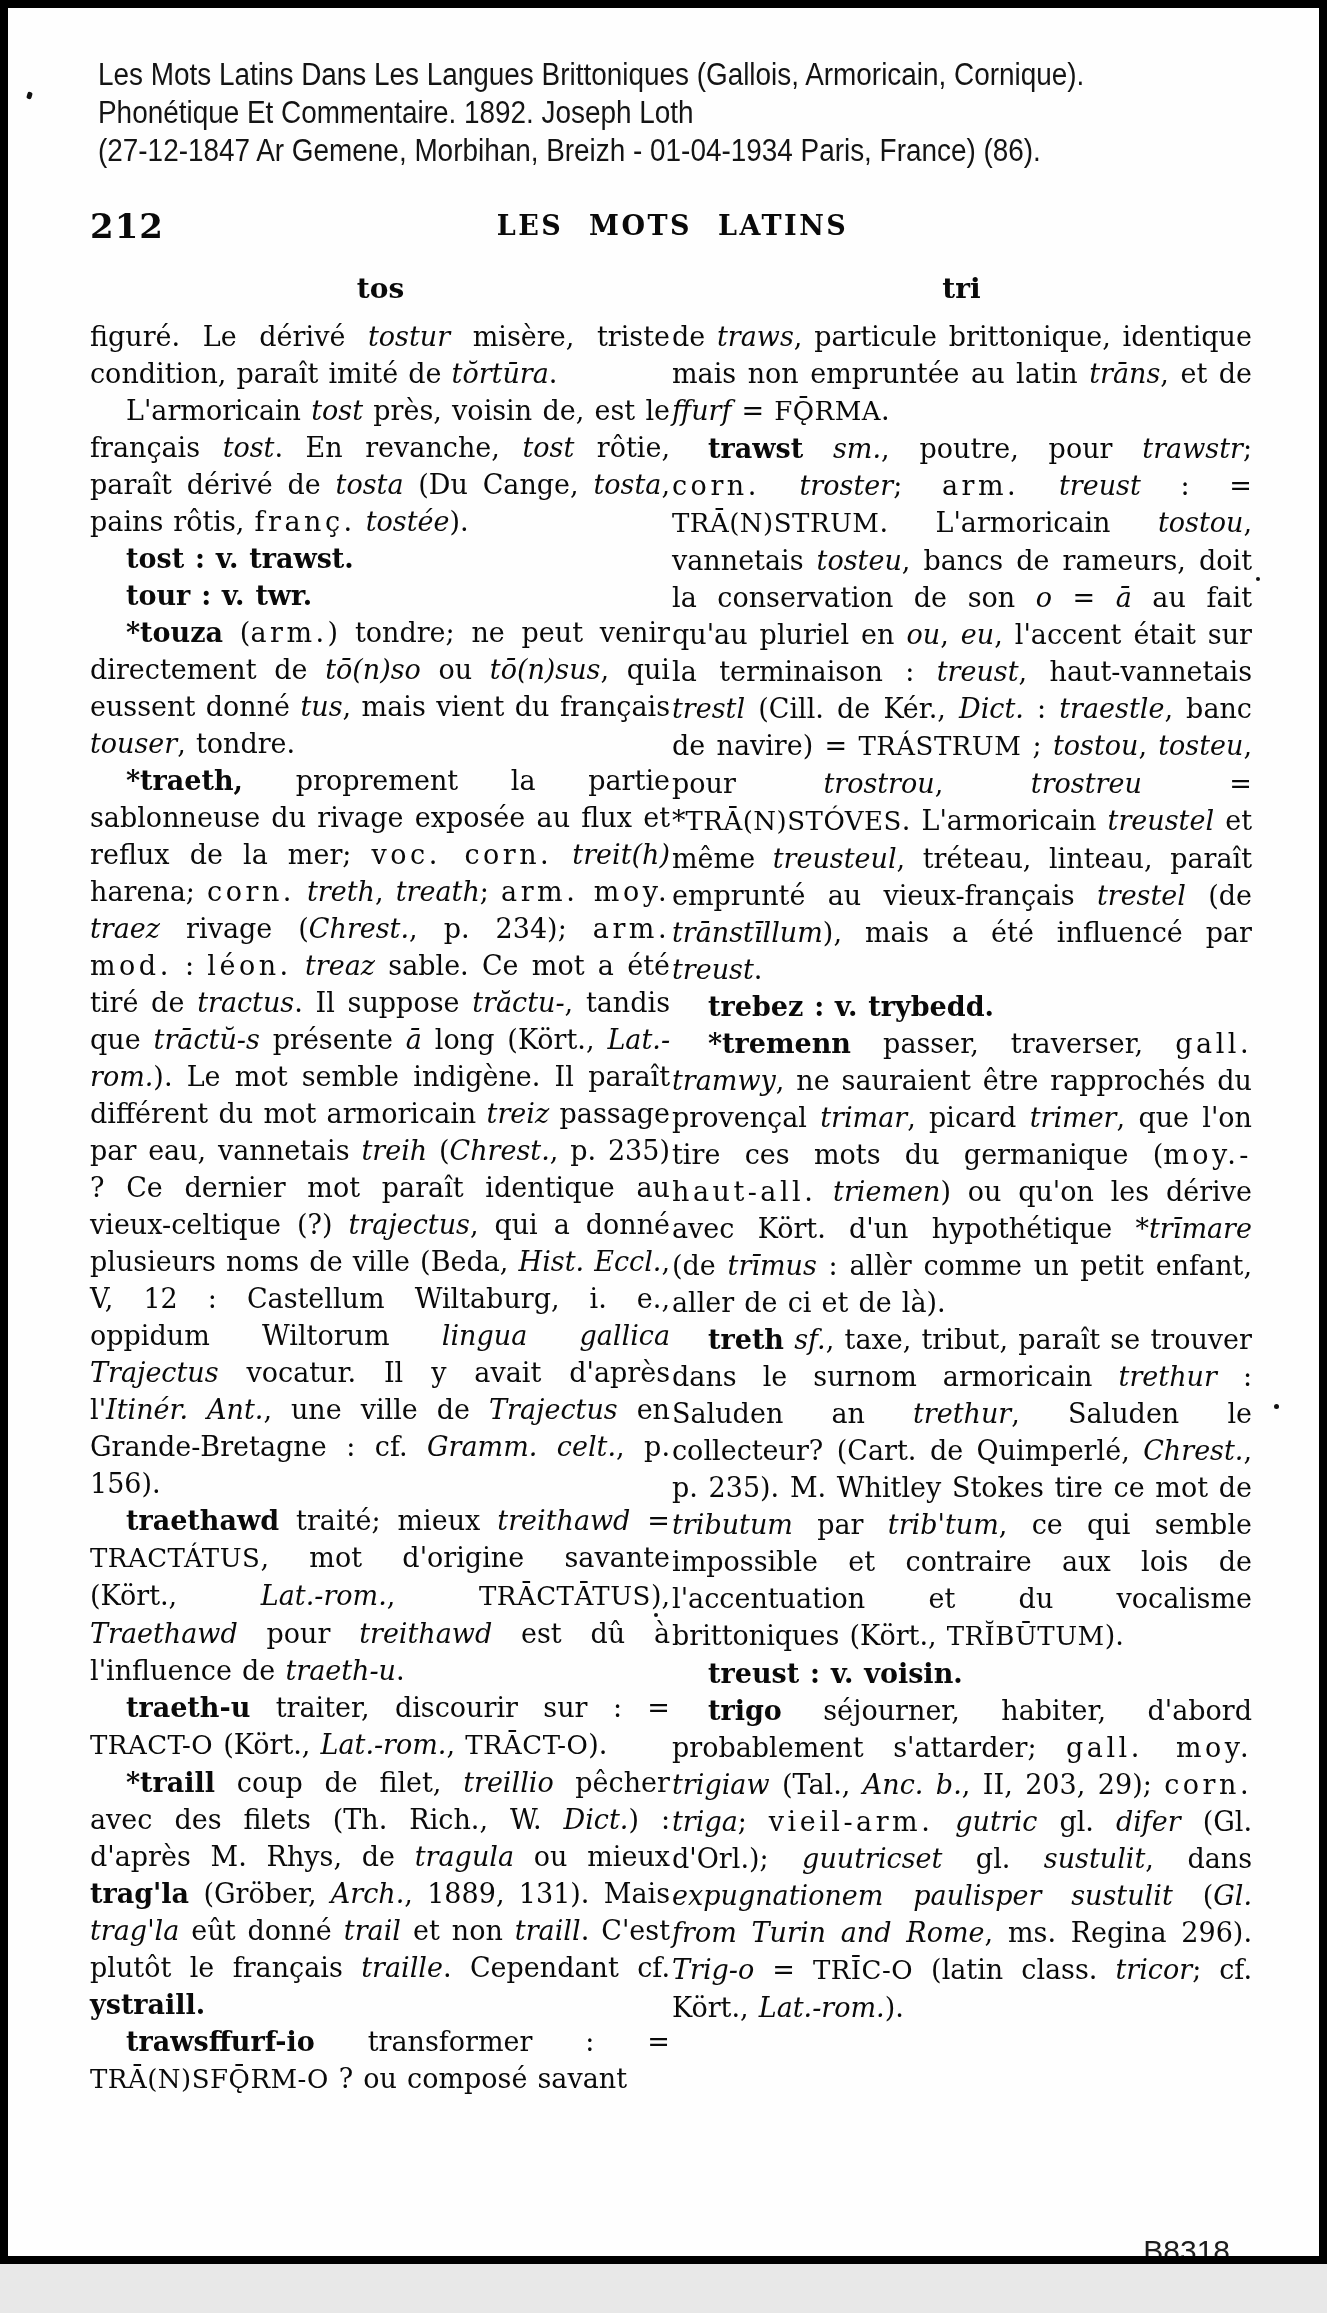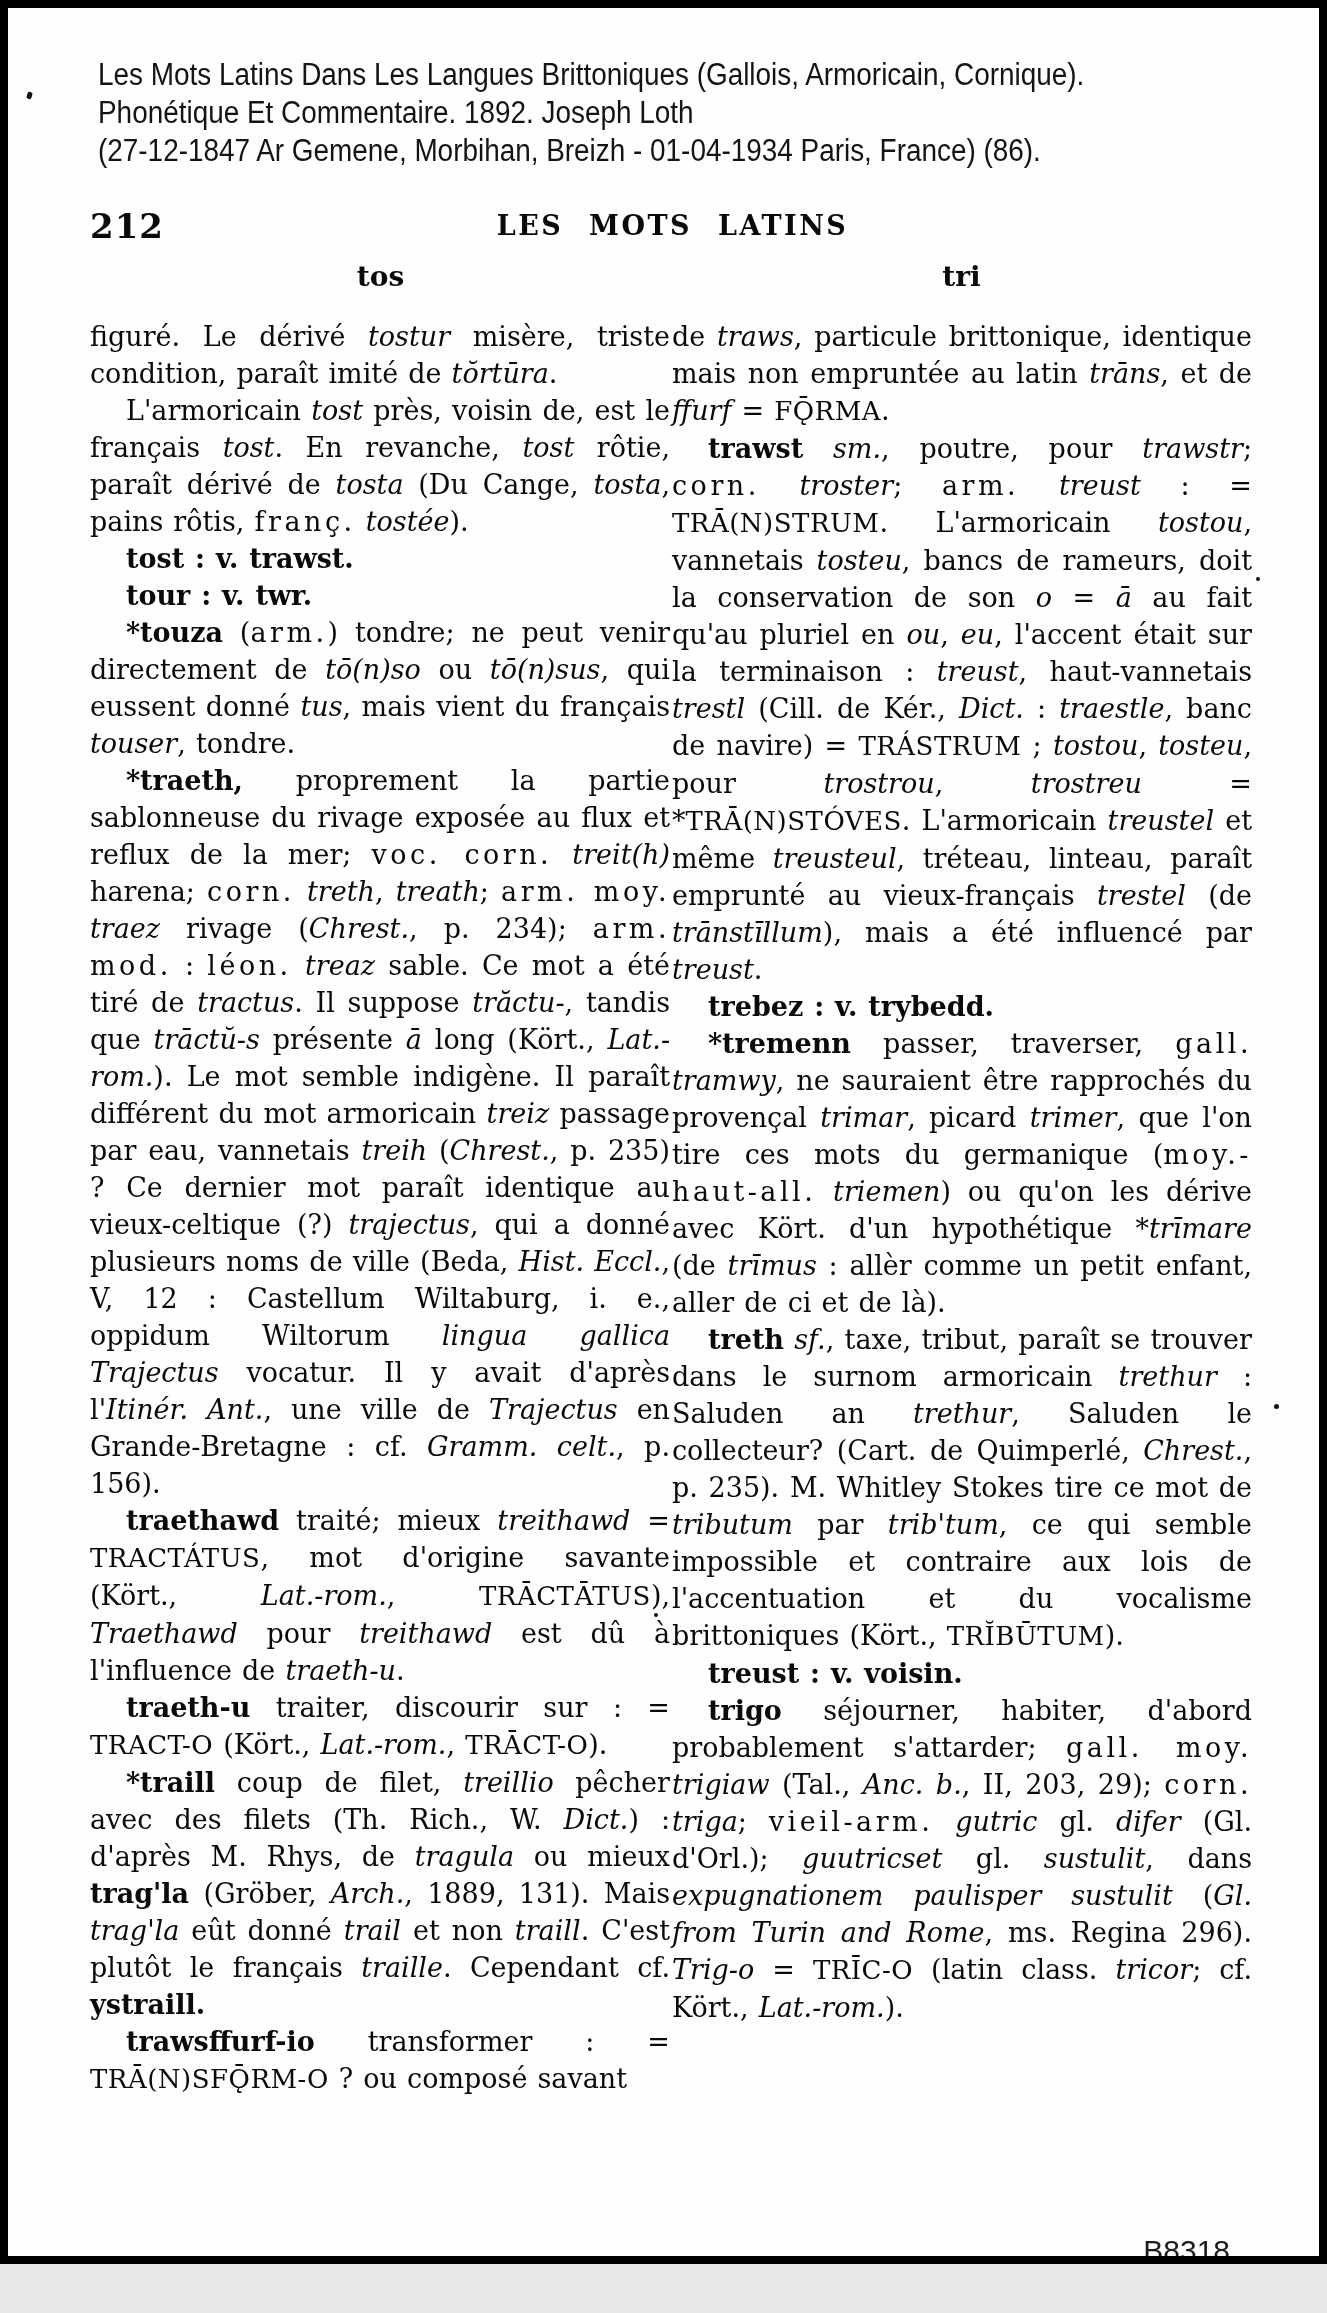--- a/index.html
+++ b/index.html
@@ -31,21 +31,21 @@
     position:absolute;left:0;top:0;
     font-size:34px;font-weight:bold;letter-spacing:1px;
   }
   .running-title{
     display:block;text-align:center;
     font-size:27px;font-weight:bold;
     letter-spacing:2.5px;word-spacing:14px;
     padding-top:4px;
   }
   .guide-words{
-    position:absolute;left:90px;right:75px;top:260px;
+    position:absolute;left:90px;right:75px;top:272px;
     display:flex;
   }
   .guide{
     flex:1;text-align:center;
     font-size:28px;font-weight:bold;
   }
   .columns{
     position:absolute;left:90px;right:75px;top:318px;
     display:flex;gap:2px;
   }

